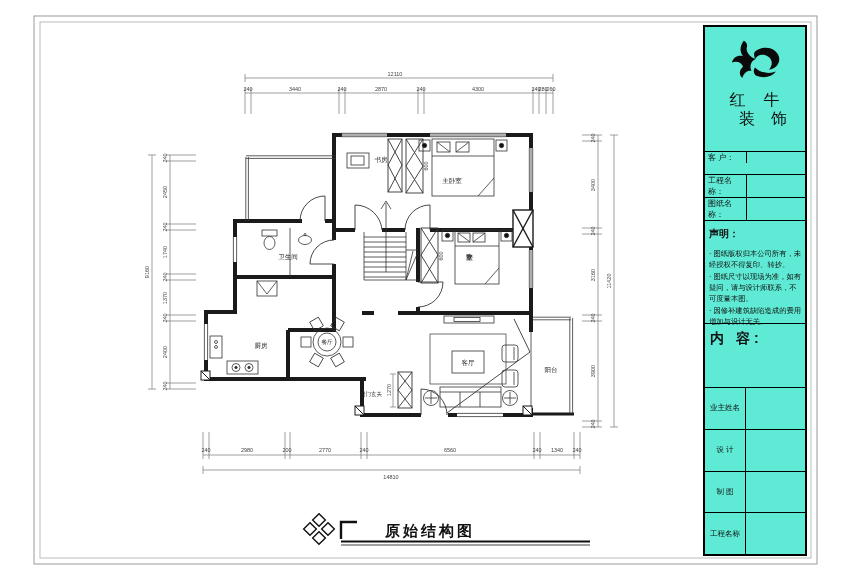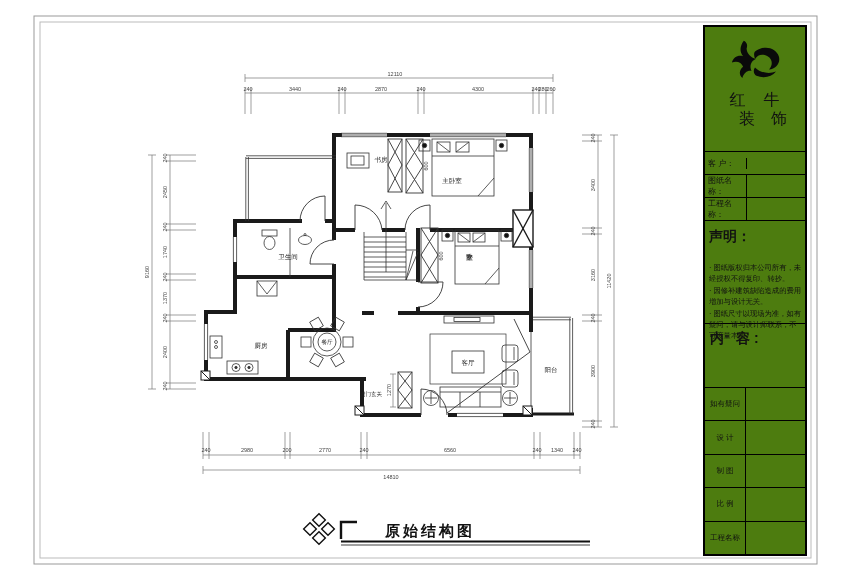--- a/index.html
+++ b/index.html
@@ -5,29 +5,29 @@
   html,body{margin:0;padding:0;background:#fff;}
   .sheet{position:relative;width:860px;height:580px;background:#fff;overflow:hidden;
          font-family:"Liberation Sans",sans-serif;color:#111;}
   svg text{font-family:"Liberation Sans",sans-serif;}
   .dt{font-size:5.5px;fill:#444;}
   .rl{font-size:6.5px;fill:#222;}
   .rls{font-size:5.5px;fill:#222;}
   .ttl{font-size:15px;letter-spacing:3px;fill:#111;font-family:"Liberation Serif",serif;font-weight:bold;}
   
   .tb{position:absolute;left:703px;top:25px;width:104px;height:531px;border:2px solid #000;
-      background:#4d7c0f;box-sizing:border-box;display:flex;flex-direction:column;}
+      background:#5eead4;box-sizing:border-box;display:flex;flex-direction:column;}
   .tb-logo{height:125px;border-bottom:1px solid #000;text-align:center;box-sizing:border-box;padding-top:4px;}
   .brand1{font-size:16px;letter-spacing:7px;font-family:"Liberation Serif",serif;line-height:1.1;padding-left:6px;}
   .brand2{font-size:16px;letter-spacing:6px;font-family:"Liberation Serif",serif;text-align:right;padding-right:12px;}
-  .tb-row{height:23px;border-bottom:1px solid #000;display:flex;align-items:center;font-size:8px;box-sizing:border-box;}
+  .tb-row{height:23px;border-bottom:1px solid #000;display:flex;align-items:flex-start;font-size:8px;box-sizing:border-box;}
   .tb-row .lab{width:38px;padding-left:3px;border-right:1px solid #000;display:flex;align-items:center;}
   .tb-row .val{flex:1;}
   .tb-stmt{height:103px;border-bottom:1px solid #000;padding:5px 3px 0 4px;font-size:7.3px;line-height:1.5;box-sizing:border-box;}
-  .stmt-title{font-size:14px;font-weight:bold;margin-bottom:16px;}
+  .stmt-title{font-size:10px;font-weight:bold;margin-bottom:8px;}
   .stmt-line{margin-bottom:1px;}
   .tb-content{height:64px;border-bottom:1px solid #000;padding:6px 12px 0 5px;font-size:14px;font-weight:bold;letter-spacing:4px;box-sizing:border-box;}
   .tb-rows{flex:1;display:flex;flex-direction:column;}
   .tb-srow{flex:1;border-bottom:1px solid #000;display:flex;align-items:stretch;font-size:7.5px;}
   .tb-srow:last-child{border-bottom:none;}
   .tb-srow .lab{width:40px;border-right:1px solid #000;display:flex;align-items:center;justify-content:center;text-align:center;}
   .tb-srow .val{flex:1;}
 </style>
 </head>
 <body>
@@ -426,54 +426,50 @@
     </svg>
     <div class="brand1">红 牛</div>
     <div class="brand2">装 饰</div>
   </div>
 
   <div class="tb-row">
     <div class="lab">客 户：</div>
     <div class="val"></div>
   </div>
   <div class="tb-row">
+    <div class="lab">工程名称：</div>
+    <div class="val"></div>
+  </div>
+  <div class="tb-row">
     <div class="lab">图纸名称：</div>
-    <div class="val"></div>
-  </div>
-  <div class="tb-row">
-    <div class="lab">工程名称：</div>
     <div class="val"></div>
   </div>
 
   <div class="tb-stmt">
     <div class="stmt-title">声明：</div>
     <div class="stmt-line">· 图纸版权归本公司所有，未经授权不得复印、转抄。</div>
+    <div class="stmt-line">· 图纸尺寸以现场为准，如有疑问，请与设计师联系，不可度量本图。</div>
     <div class="stmt-line">· 因修补建筑缺陷造成的费用增加与设计无关。</div>
-    <div class="stmt-line">· 图纸尺寸以现场为准，如有疑问，请与设计师联系，不可度量本图。</div>
   </div>
 
   <div class="tb-content">内 容:</div>
 
   <div class="tb-rows">
     <div class="tb-srow">
-          <div class="lab">如有疑问</div>
+          <div class="lab">业主姓名</div>
           <div class="val"></div>
         </div>
     <div class="tb-srow">
           <div class="lab">设 计</div>
           <div class="val"></div>
         </div>
     <div class="tb-srow">
           <div class="lab">制 图</div>
           <div class="val"></div>
         </div>
     <div class="tb-srow">
-          <div class="lab">比 例</div>
-          <div class="val"></div>
-        </div>
-    <div class="tb-srow">
           <div class="lab">工程名称</div>
           <div class="val"></div>
         </div>
   </div>
 </div>
 
 </div>
 
 </body></html>

